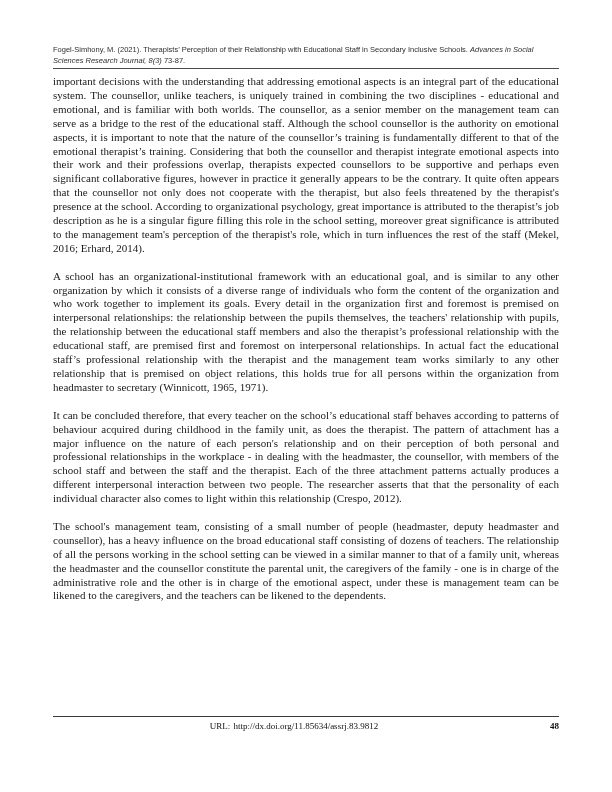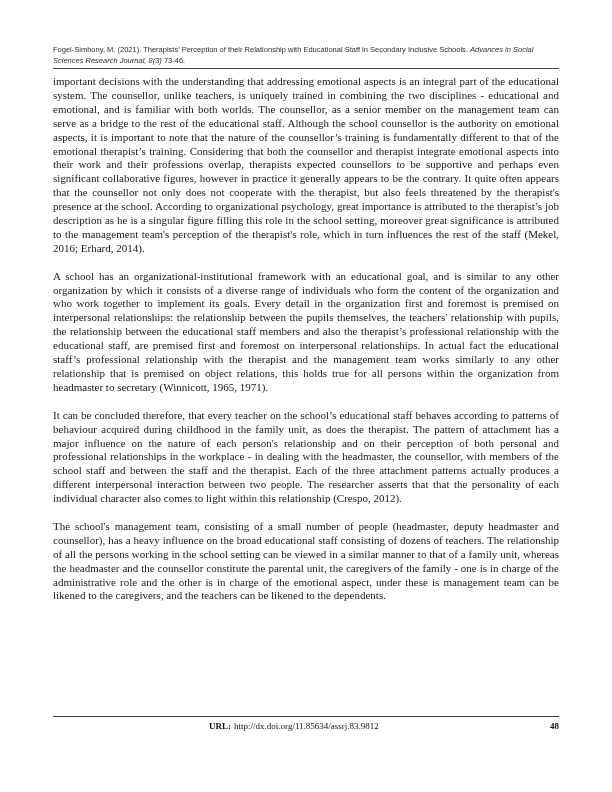--- a/index.html
+++ b/index.html
@@ -57,39 +57,39 @@
     padding-top: 4px;
     font-family: "Liberation Serif", serif;
     font-size: 9px;
     color: #111111;
   }
   .footer-url {
     text-align: center;
     margin-right: 24px; 
   }
   .footer-url .url-label {
-    font-weight: bold;
+    font-weight: normal;
   }
   .footer-url .url-value {
     margin-left: 3px;
   }
   .page-number {
     position: absolute;
     right: 0;
     top: 4px;
     font-weight: bold;
   }
 </style>
 </head>
 <body>
 
 <div class="page">
 
   <div class="running-header">
-    <span>Fogel-Simhony, M. (2021). Therapists’ Perception of their Relationship with Educational Staff in Secondary Inclusive Schools. </span><span class="cite-italic">Advances in Social Sciences Research Journal, 8(3)</span><span> 73-46.</span>
+    <span>Fogel-Simhony, M. (2021). Therapists’ Perception of their Relationship with Educational Staff in Secondary Inclusive Schools. </span><span class="cite-italic">Advances in Social Sciences Research Journal, 8(3)</span><span> 73-87.</span>
   </div>
 
   <div class="body-text">
     <p>important decisions with the understanding that addressing emotional aspects is an integral part of the educational system. The counsellor, unlike teachers, is uniquely trained in combining the two disciplines - educational and emotional, and is familiar with both worlds. The counsellor, as a senior member on the management team can serve as a bridge to the rest of the educational staff. Although the school counsellor is the authority on emotional aspects, it is important to note that the nature of the counsellor’s training is fundamentally different to that of the emotional therapist’s training. Considering that both the counsellor and therapist integrate emotional aspects into their work and their professions overlap, therapists expected counsellors to be supportive and perhaps even significant collaborative figures, however in practice it generally appears to be the contrary. It quite often appears that the counsellor not only does not cooperate with the therapist, but also feels threatened by the therapist's presence at the school. According to organizational psychology, great importance is attributed to the therapist’s job description as he is a singular figure filling this role in the school setting, moreover great significance is attributed to the management team's perception of the therapist's role, which in turn influences the rest of the staff (Mekel, 2016; Erhard, 2014).</p>
     <p>A school has an organizational-institutional framework with an educational goal, and is similar to any other organization by which it consists of a diverse range of individuals who form the content of the organization and who work together to implement its goals. Every detail in the organization first and foremost is premised on interpersonal relationships: the relationship between the pupils themselves, the teachers' relationship with pupils, the relationship between the educational staff members and also the therapist’s professional relationship with the educational staff, are premised first and foremost on interpersonal relationships. In actual fact the educational staff’s professional relationship with the therapist and the management team works similarly to any other relationship that is premised on object relations, this holds true for all persons within the organization from headmaster to secretary (Winnicott, 1965, 1971).</p>
     <p>It can be concluded therefore, that every teacher on the school’s educational staff behaves according to patterns of behaviour acquired during childhood in the family unit, as does the therapist. The pattern of attachment has a major influence on the nature of each person's relationship and on their perception of both personal and professional relationships in the workplace - in dealing with the headmaster, the counsellor, with members of the school staff and between the staff and the therapist. Each of the three attachment patterns actually produces a different interpersonal interaction between two people. The researcher asserts that that the personality of each individual character also comes to light within this relationship (Crespo, 2012).</p>
     <p>The school's management team, consisting of a small number of people (headmaster, deputy headmaster and counsellor), has a heavy influence on the broad educational staff consisting of dozens of teachers. The relationship of all the persons working in the school setting can be viewed in a similar manner to that of a family unit, whereas the headmaster and the counsellor constitute the parental unit, the caregivers of the family - one is in charge of the administrative role and the other is in charge of the emotional aspect, under these is management team can be likened to the caregivers, and the teachers can be likened to the dependents.</p>
   </div>
 
   <div class="footer">

